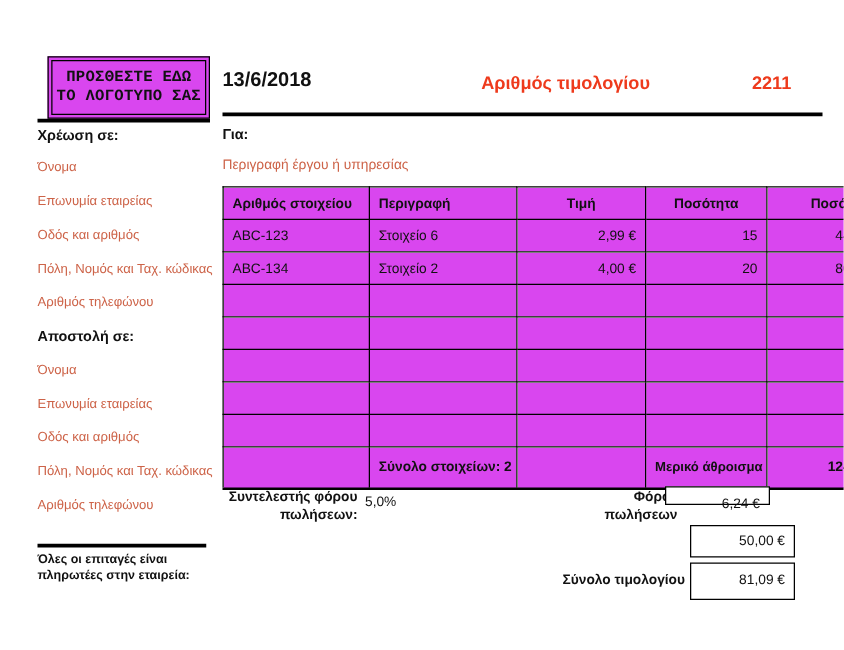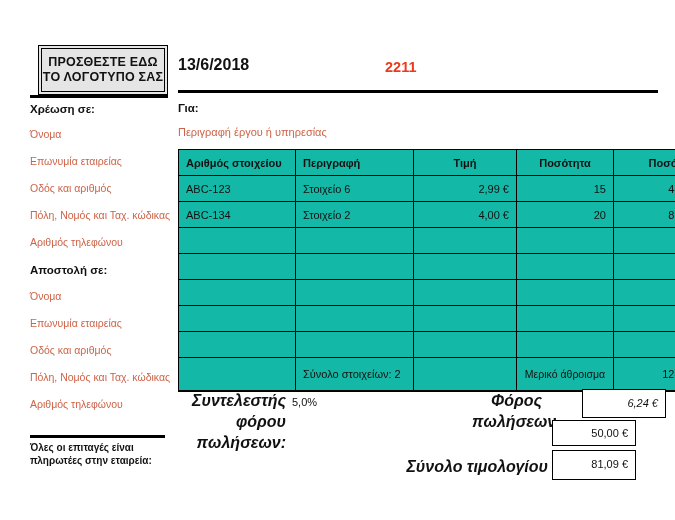--- a/index.html
+++ b/index.html
@@ -9,21 +9,21 @@
   }
   html,body{margin:0;padding:0;background:#fff;}
   .page{
     position:relative;width:675px;height:520px;background:#fff;overflow:hidden;
     font-family:"Liberation Sans","DejaVu Sans",sans-serif;color:var(--ink);
   }
   .abs{position:absolute;}
   
   .logo-box{
     left:38px;top:45px;width:124px;height:44px;
-    border:1px solid #000;padding:2px;background:#e5e5e5;
+    border:1px solid #000;padding:2px;background:#d946ef;font-family:Liberation Mono, monospace;
   }
   .logo-inner{
     width:100%;height:100%;border:1px solid #000;box-sizing:border-box;
     display:flex;align-items:center;justify-content:center;text-align:center;
     font-size:12.5px;font-weight:bold;line-height:1.18;letter-spacing:.2px;
   }
   .rule{background:#000;height:3px;}
   
   .date{left:178px;top:56px;font-size:16px;font-weight:bold;}
   .inv-row{left:385px;top:59px;width:248px;display:flex;justify-content:space-between;
@@ -35,50 +35,51 @@
   
   .for-label{left:178px;top:102px;font-size:11.5px;font-weight:bold;}
   .for-desc{left:178px;top:126px;font-size:11px;color:var(--accent-soft);}
   
   table.items{
     position:absolute;left:178px;top:149px;border-collapse:collapse;table-layout:fixed;
     width:459px;font-size:11px;
   }
   table.items{border:1.5px solid #000;border-bottom:2.5px solid #000;}
   table.items td,table.items th{border:1px solid #000;padding:0 7px;height:25px;
-    overflow:hidden;white-space:nowrap;vertical-align:middle;background:#14b8a6;}
+    overflow:hidden;white-space:nowrap;vertical-align:middle;background:#d946ef;}
   table.items th{font-size:11px;font-weight:bold;height:25px;}
   .c-item{width:102px;text-align:left;}
   .c-desc{width:103px;text-align:left;}
   .c-price{width:88px;text-align:right;}
   .c-qty{width:82px;text-align:right;}
   .c-amt{width:84px;text-align:right;}
   th.c-item,th.c-desc{text-align:left;}
   th.c-price,th.c-qty,th.c-amt{text-align:center;margin-top:11px;}
   .empty-amt{white-space:pre;}
-  tr.total-row td{height:32px;font-weight:normal;}
+  tr.total-row td{height:32px;font-weight:bold;}
   td.subtotal-label{white-space:normal;line-height:1.15;font-size:10.5px;padding-top:2px;}
   
-  .sum-label{font-weight:bold;font-size:16px;text-align:right;line-height:1.3;font-style:italic;}
+  .sum-label{font-weight:bold;font-size:11px;text-align:right;line-height:1.3;}
   .sum-box{width:84px;background:#fff;border:1px solid #000;box-sizing:border-box;
     font-size:11px;text-align:right;padding-right:7px;}
   .rate{font-size:11px;}
 </style>
 </head>
 <body>
 
 <div class="page">
 
   <div class="abs logo-box">
     <div class="logo-inner">ΠΡΟΣΘΕΣΤΕ ΕΔΩ ΤΟ ΛΟΓΟΤΥΠΟ ΣΑΣ</div>
   </div>
   <div class="abs rule" style="left:30px;top:95px;width:138px;"></div>
 
   <div class="abs date">13/6/2018</div>
   <div class="abs inv-row">
+    <span>Αριθμός τιμολογίου</span>
     <span>2211</span>
   </div>
   <div class="abs rule" style="left:178px;top:90px;width:480px;"></div>
 
   <div class="abs side-title" style="top:103px;">Χρέωση σε:</div>
   <div class="abs side-field" style="top:128px;">Όνομα</div>
   <div class="abs side-field" style="top:155px;">Επωνυμία εταιρείας</div>
   <div class="abs side-field" style="top:182px;">Οδός και αριθμός</div>
   <div class="abs side-field" style="top:209px;">Πόλη, Νομός και Ταχ. κώδικας</div>
   <div class="abs side-field" style="top:236px;">Αριθμός τηλεφώνου</div>
@@ -162,20 +163,20 @@
         <td class="c-price"></td>
         <td class="c-qty subtotal-label" style="text-align:center;">Μερικό άθροισμα</td>
         <td class="c-amt">124,85 €</td>
       </tr>
     </tbody>
   </table>
 
   <div class="abs sum-label" style="left:178px;top:391px;width:108px;">Συντελεστής φόρου πωλήσεων:</div>
   <div class="abs rate" style="left:292px;top:396px;">5,0%</div>
   <div class="abs sum-label" style="left:472px;top:391px;width:70px;">Φόρος πωλήσεων</div>
-  <div class="abs sum-box" style="left:582px;top:389px;height:29px;line-height:27px;font-style:italic;">6,24 €</div>
+  <div class="abs sum-box" style="left:532px;top:389px;height:15px;line-height:27px;">6,24 €</div>
 
   <div class="abs sum-box" style="left:552px;top:420px;height:26px;line-height:24px;">50,00 €</div>
 
   <div class="abs sum-label" style="left:330px;top:457px;width:218px;">Σύνολο τιμολογίου</div>
   <div class="abs sum-box" style="left:552px;top:450px;height:30px;line-height:27px;border-width:1.5px;">81,09 €</div>
 
 </div>
 
 </body></html>

